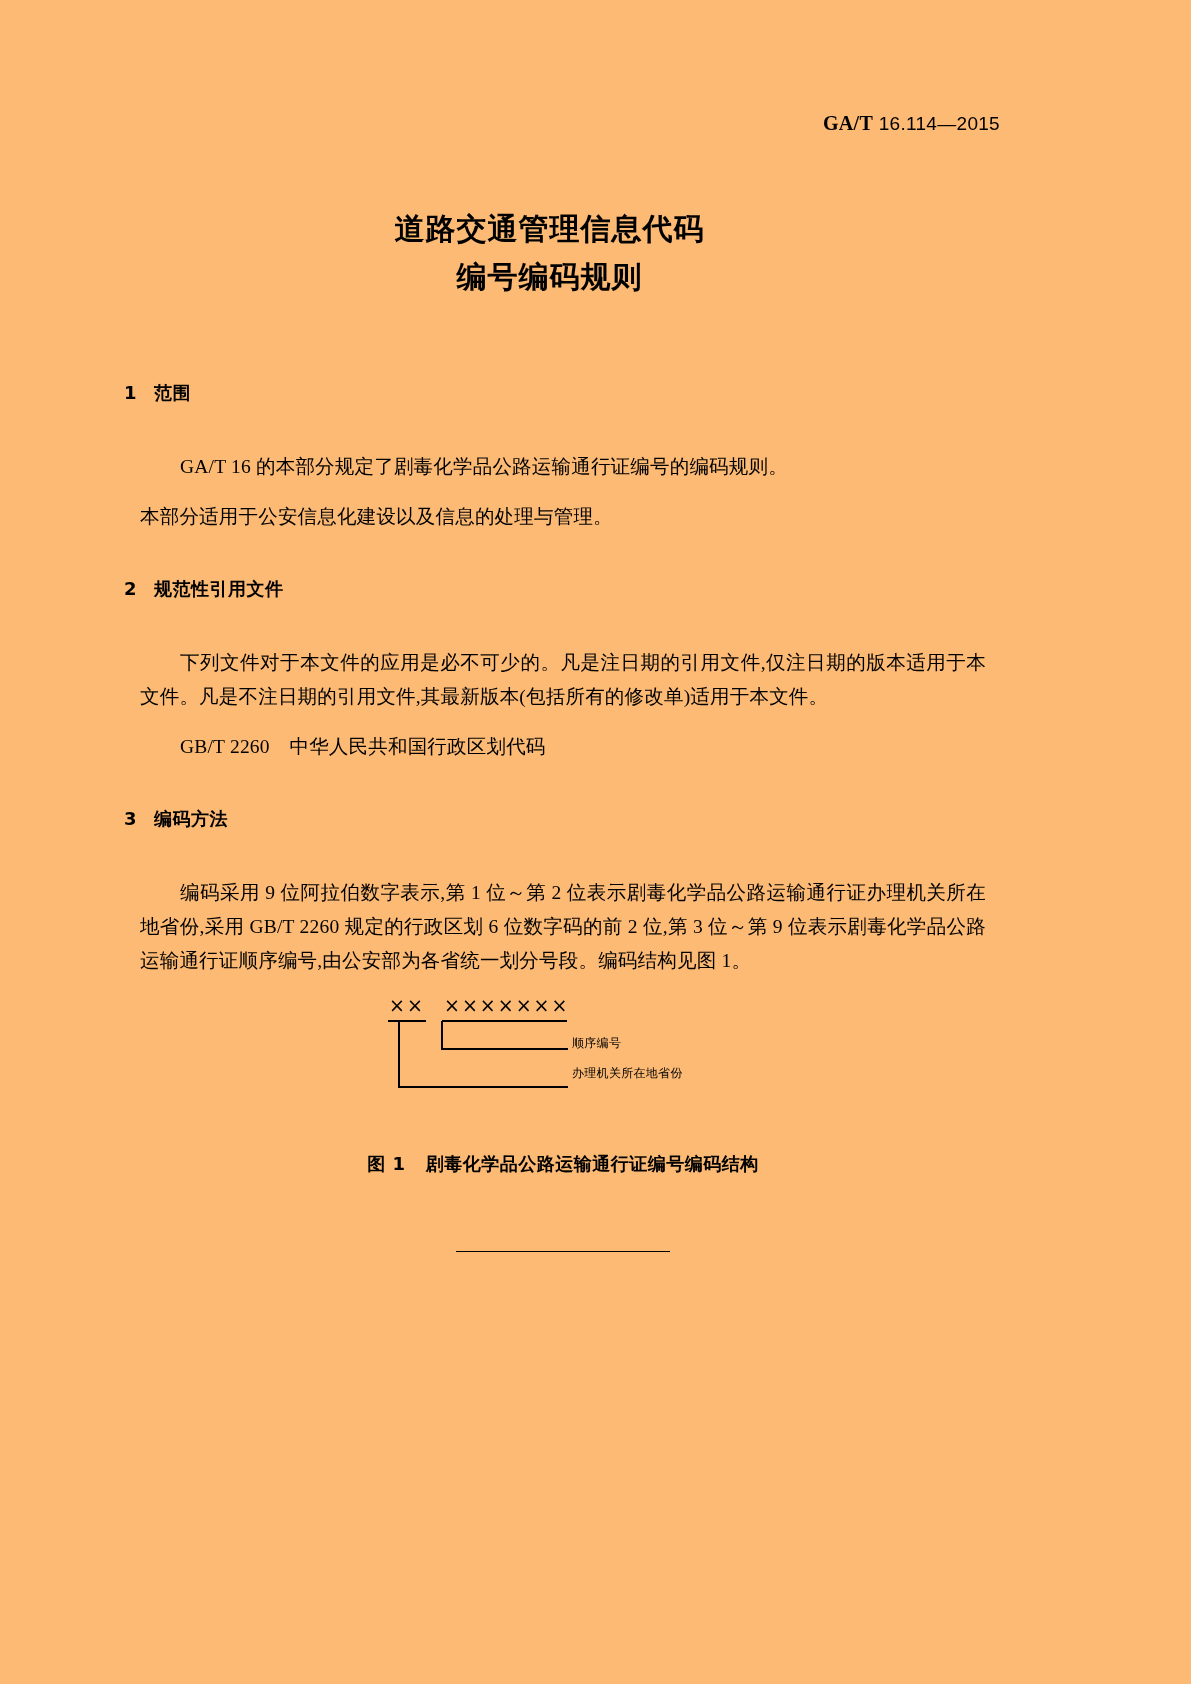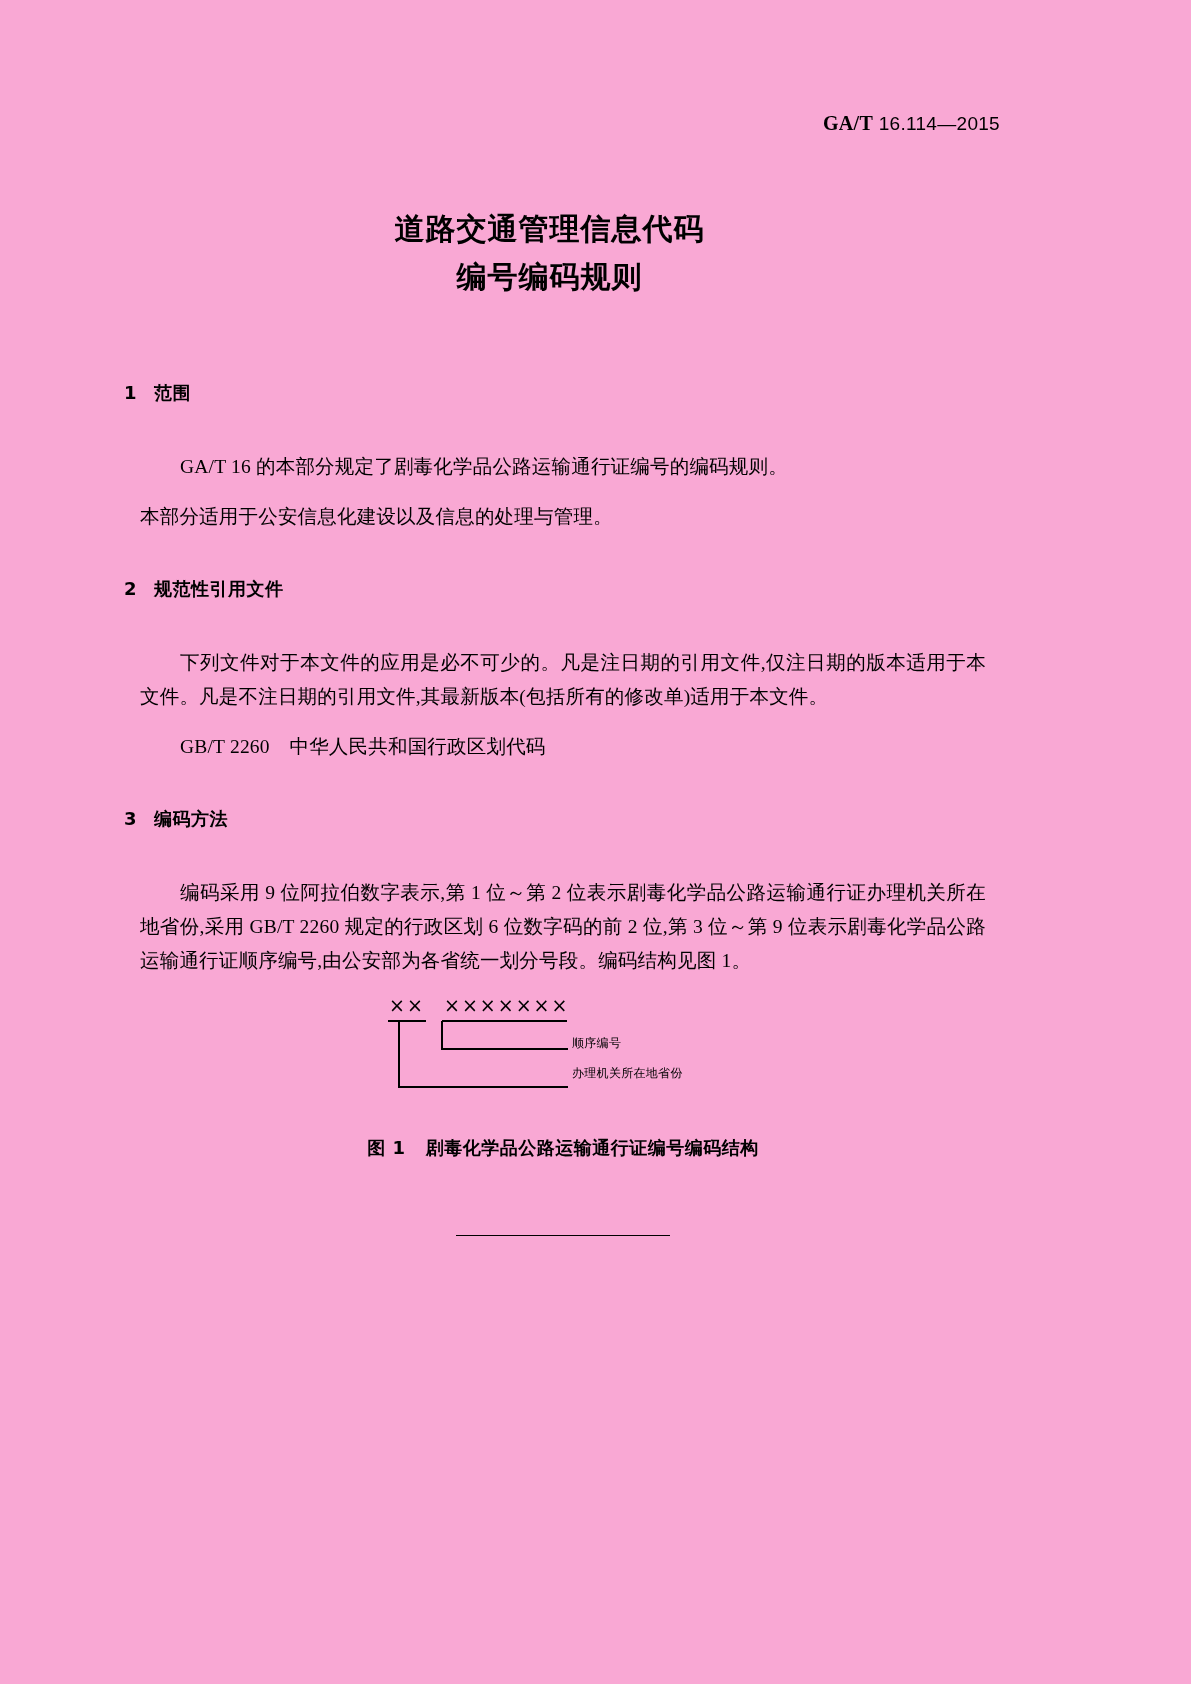--- a/index.html
+++ b/index.html
@@ -9,21 +9,21 @@
   }
   body {
     font-family: "Liberation Serif", "DejaVu Serif", serif;
     color: #000000;
   }
   .page {
     position: relative;
     width: 1191px;
     height: 1684px;
     margin: 0 auto;
-    background: #f9a8d4;
+    background: #fdba74;
     overflow: hidden;
   }
 
   
   .page-header {
     position: absolute;
     top: 112px;
     right: 191px;
     font-family: "Liberation Sans", "DejaVu Sans", sans-serif;
     font-size: 19px;
@@ -114,21 +114,21 @@
     position: absolute;
     font-family: Liberation Sans, sans-serif;
     font-size: 12px;
     white-space: nowrap;
     letter-spacing: 0.3px;
   }
   .label-seq { left: 448px; top: 41px; }
   .label-province { left: 448px; top: 71px; }
 
   .fig-caption {
-    margin-top: 10px;
+    margin-top: 26px;
     text-align: center;
     font-family: "DejaVu Sans", "Liberation Sans", sans-serif;
     font-weight: bold;
     font-size: 18px;
     letter-spacing: 0.5px;
   }
 
   
   .end-rule-wrap {
     margin-top: 62px;

